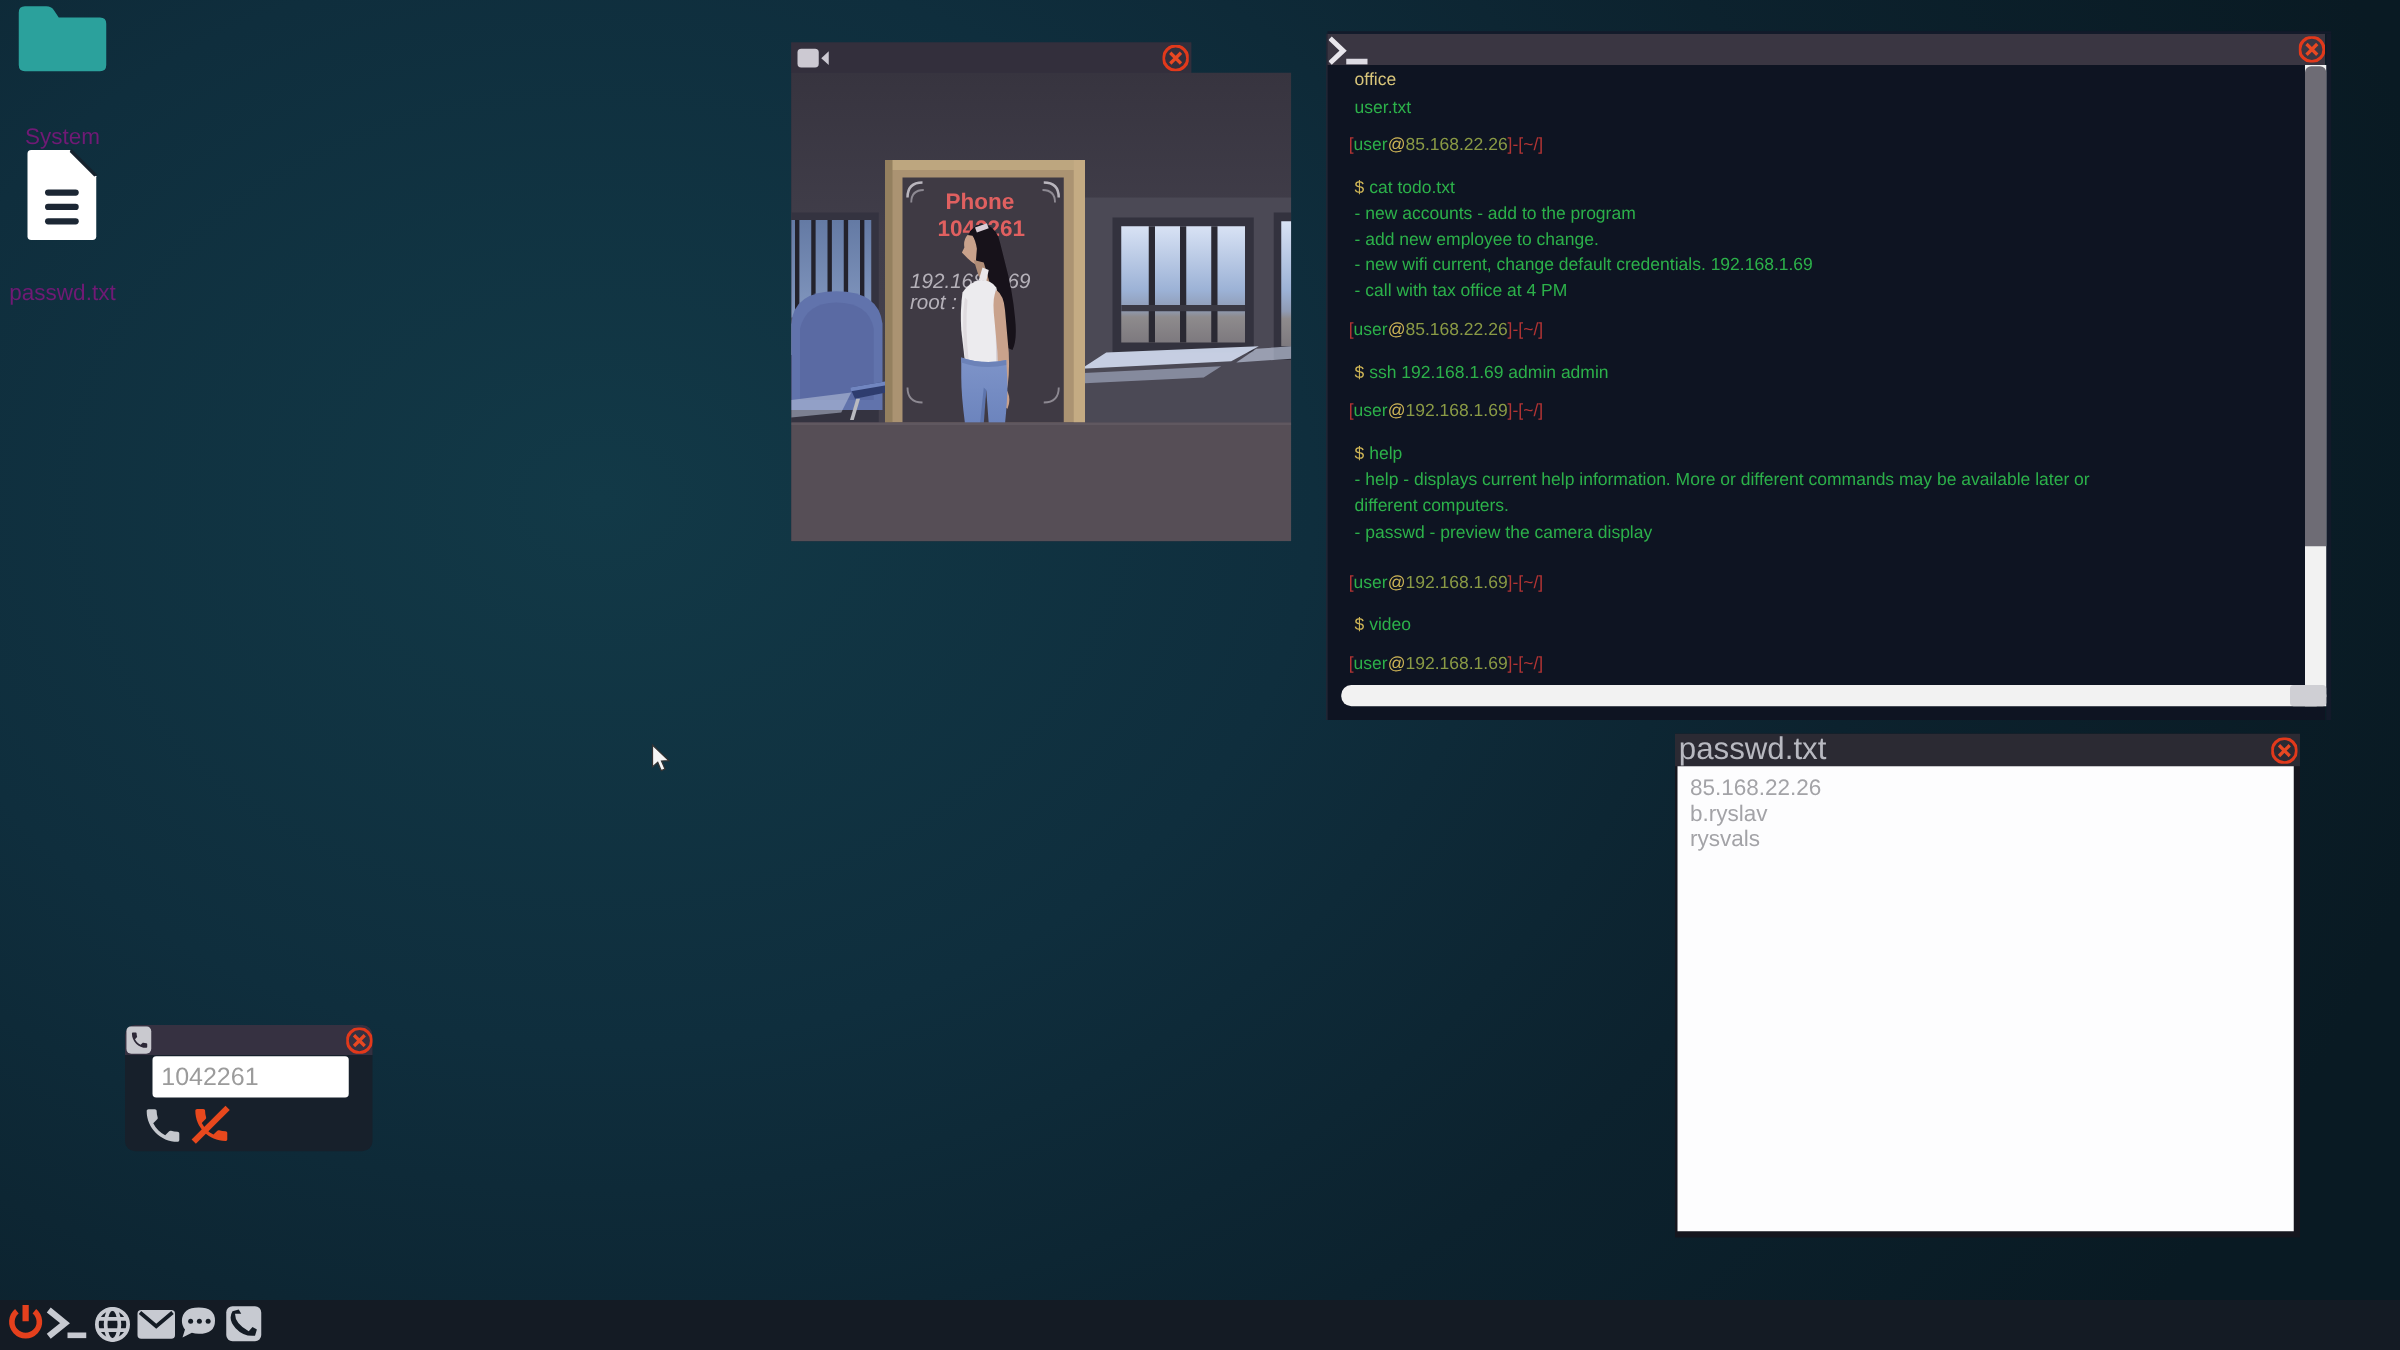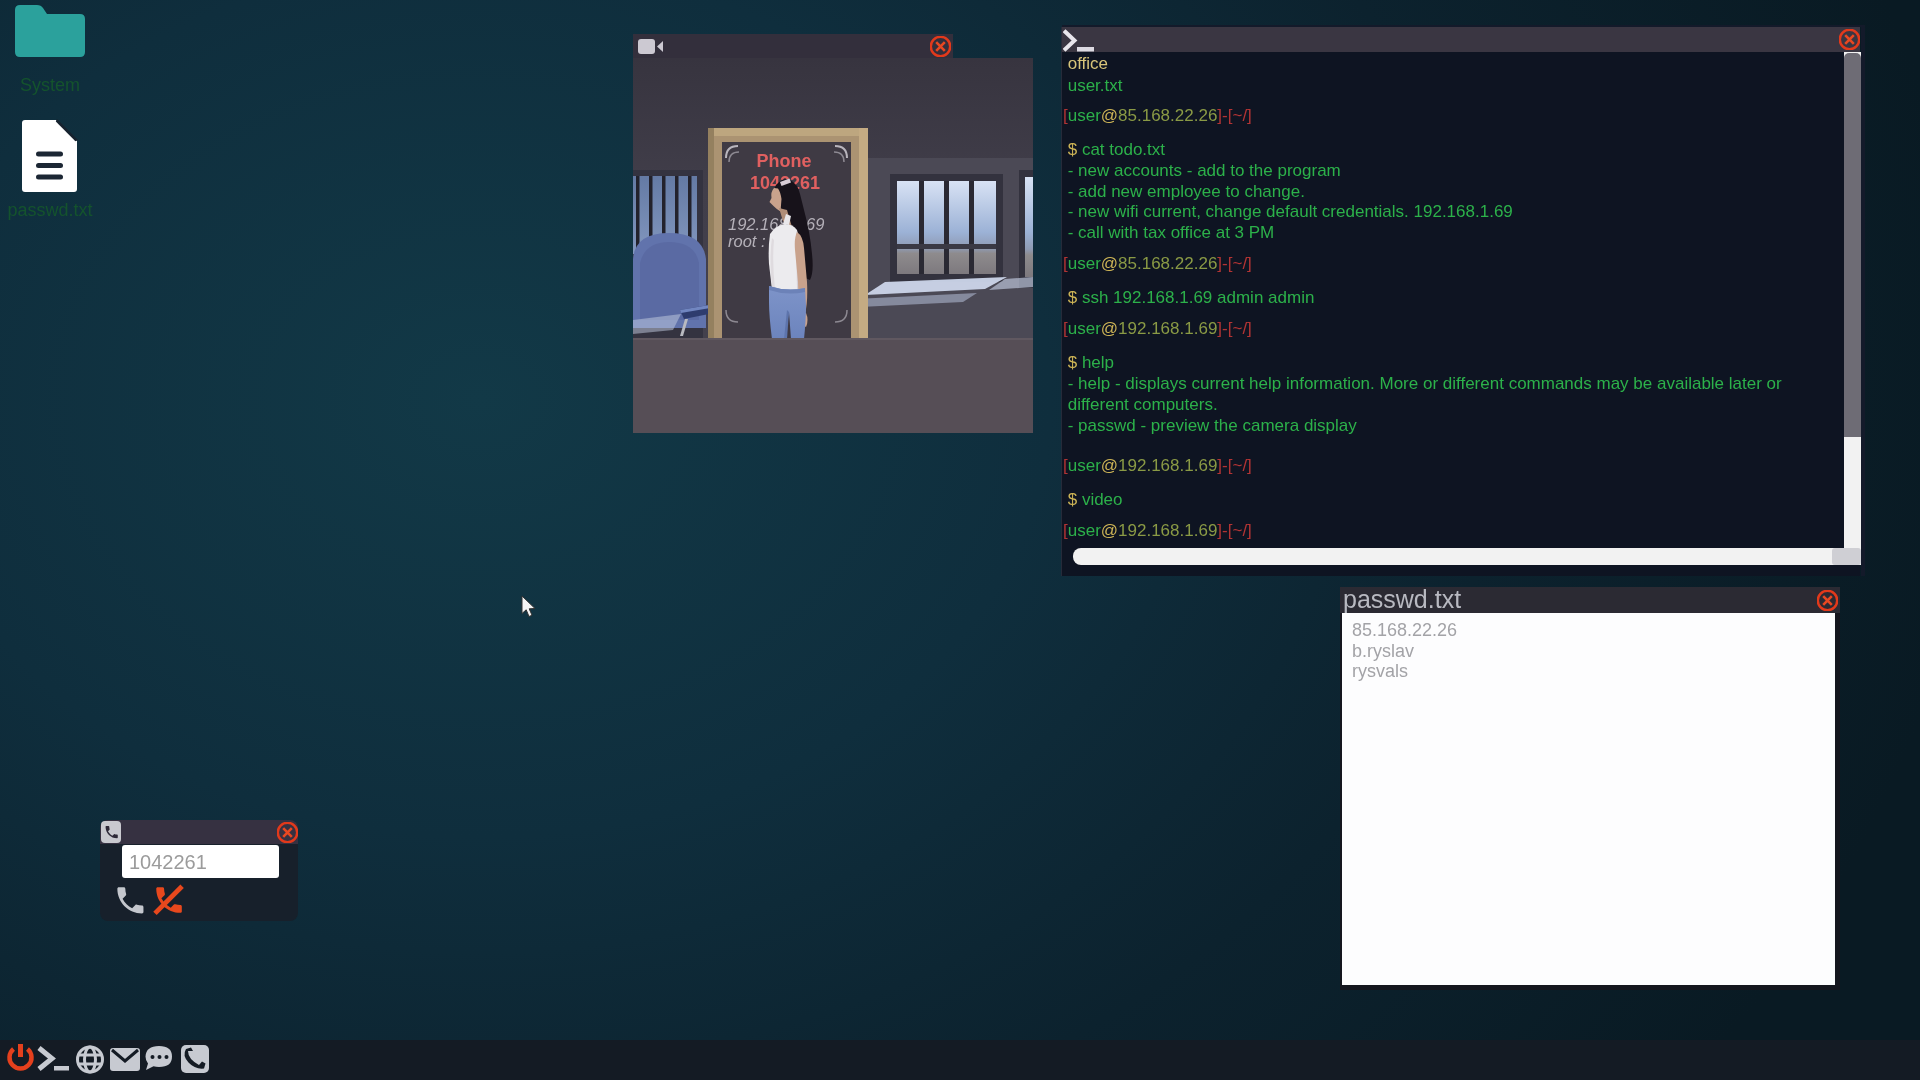--- a/index.html
+++ b/index.html
@@ -6,29 +6,29 @@
   html,body { width:1920px; height:1080px; overflow:hidden; }
   body {
     font-family:"Liberation Sans", sans-serif;
     background:
       radial-gradient(1500px 1150px at 25% 37%, #123947 0%, #0f2e3d 38%, #0c222e 68%, #091a23 100%);
     position:relative;
   }
   .abs { position:absolute; }
 
   
-  .icon-label { position:absolute; color:#14532d; font-size:18px; text-align:center; }
+  .icon-label { position:absolute; color:#701a75; font-size:18px; text-align:center;margin-top:24px; }
 
   
   .closebtn { position:absolute; width:21px; height:21px; }
 
   
   #term { left:1061px; top:27px; width:799px; height:549px; background:#0e1422; border-left:1px solid #262b3a;}
   #term .titlebar { position:absolute; left:0; top:0; width:100%; height:25px; background:#3a3642; }
-  #term .line { position:absolute; left:1px; font-size:17px; line-height:21px; white-space:pre; color:#2cb14a; }
+  #term .line { position:absolute; left:17px; font-size:14px; line-height:21px; white-space:pre; color:#2cb14a; }
   .pr { color:#b23434; }
   .pu { color:#2cb14a; }
   .pa { color:#cdb456; }
   .pi { color:#8a9a45; }
   .yl { color:#d8c57a; }
   .ind { padding-left:4.7px; }
 
   
   #pw { left:1340px; top:587px; width:500px; height:403px; background:#15161e; }
   #pw .body { position:absolute; left:2px; top:26px; width:493px; height:372px; background:#fdfdfe; }
@@ -182,21 +182,21 @@
     <path d="M6.2 6.2 L14.8 14.8 M14.8 6.2 L6.2 14.8" stroke="#e84822" stroke-width="2.6"></path>
   </svg>
   <div id="tlines">
       <div class="line ind" style="top:25.5px"><span class="yl">office</span></div>
       <div class="line ind" style="top:47.5px">user.txt</div>
       <div class="line " style="top:77.5px"><span class="pr">[</span><span class="pu">user</span><span class="pa">@</span><span class="pi">85.168.22.26</span><span class="pr">]-[~/]</span></div>
       <div class="line ind" style="top:111.5px"><span class="pa">$</span> cat todo.txt</div>
       <div class="line ind" style="top:132.5px">- new accounts - add to the program</div>
       <div class="line ind" style="top:153.5px">- add new employee to change.</div>
       <div class="line ind" style="top:173.5px">- new wifi current, change default credentials. 192.168.1.69</div>
-      <div class="line ind" style="top:194.5px">- call with tax office at 3 PM</div>
+      <div class="line ind" style="top:194.5px">- call with tax office at 4 PM</div>
       <div class="line " style="top:225.5px"><span class="pr">[</span><span class="pu">user</span><span class="pa">@</span><span class="pi">85.168.22.26</span><span class="pr">]-[~/]</span></div>
       <div class="line ind" style="top:259.5px"><span class="pa">$</span> ssh 192.168.1.69 admin admin</div>
       <div class="line " style="top:290.5px"><span class="pr">[</span><span class="pu">user</span><span class="pa">@</span><span class="pi">192.168.1.69</span><span class="pr">]-[~/]</span></div>
       <div class="line ind" style="top:324.5px"><span class="pa">$</span> help</div>
       <div class="line ind" style="top:345.5px">- help - displays current help information. More or different commands may be available later or</div>
       <div class="line ind" style="top:366.5px">different computers.</div>
       <div class="line ind" style="top:387.5px">- passwd - preview the camera display</div>
       <div class="line " style="top:427.5px"><span class="pr">[</span><span class="pu">user</span><span class="pa">@</span><span class="pi">192.168.1.69</span><span class="pr">]-[~/]</span></div>
       <div class="line ind" style="top:461.5px"><span class="pa">$</span> video</div>
       <div class="line " style="top:492.5px"><span class="pr">[</span><span class="pu">user</span><span class="pa">@</span><span class="pi">192.168.1.69</span><span class="pr">]-[~/]</span></div>

